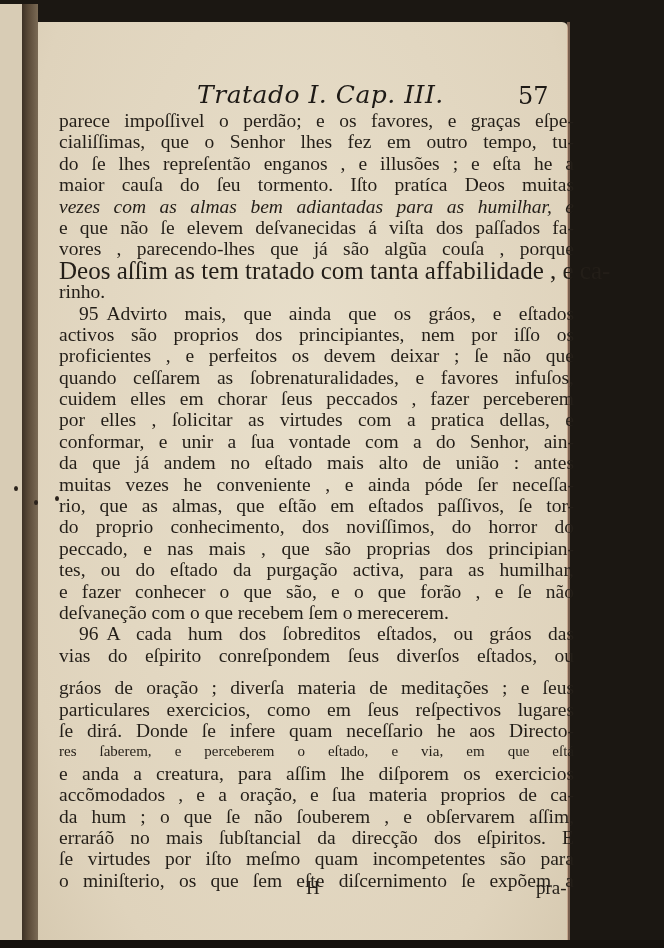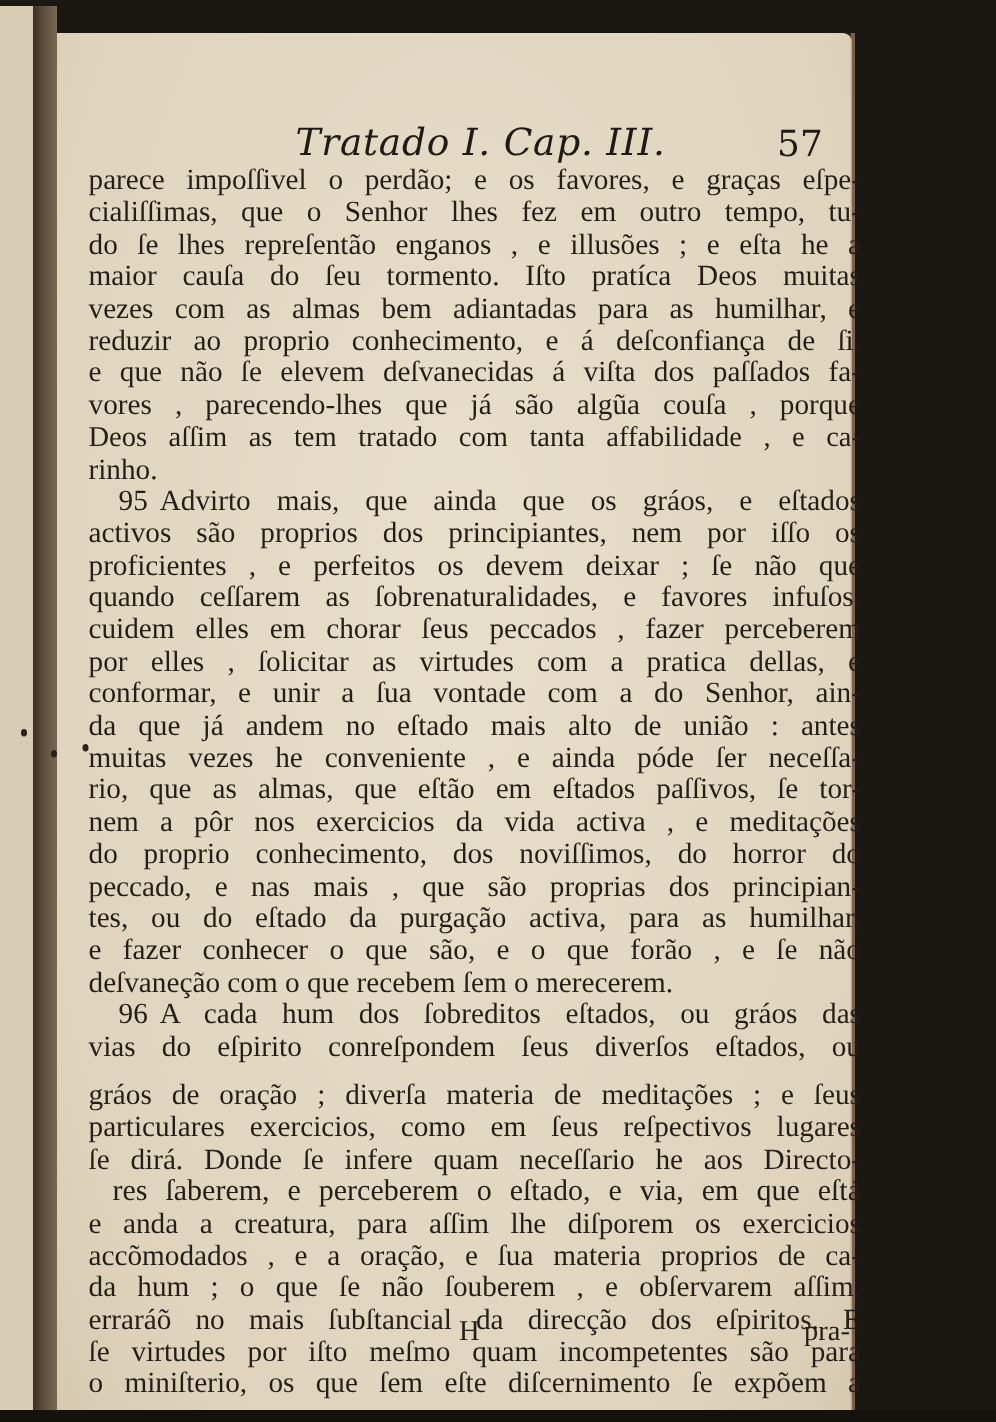--- a/index.html
+++ b/index.html
@@ -48,48 +48,46 @@
   </div>
 
   <div class="dot" style="left:-4px;top:478px;"></div>
   <div class="dot" style="left:17px;top:474px;"></div>
 
   <div class="body-text" id="body-text">
       <span class="line" style="font-size: 19.5px;"><span>parece impoſſivel o perdão; e os favores, e graças eſpe-</span></span>
       <span class="line" style="font-size: 19.5px;"><span>cialiſſimas, que o Senhor lhes fez em outro tempo, tu-</span></span>
       <span class="line" style="font-size: 19.5px;"><span>do ſe lhes repreſentão enganos , e illusões ; e eſta he a</span></span>
       <span class="line" style="font-size: 19.5px;"><span>maior cauſa do ſeu tormento. Iſto pratíca Deos muitas</span></span>
-      <span class="line" style="font-size: 19.5px;"><span>vezes com as almas bem adiantadas para as humilhar, e</span></span>
-      <span class="line" style="font-size: 19.5px;"><span>reduzir ao proprio conhecimento, e á deſconfiança de ſi,</span></span>
+      <span class="line" style="font-size: 19.5px; font-style: italic;"><span>vezes com as almas bem adiantadas para as humilhar, e</span></span>
       <span class="line" style="font-size: 19.5px;"><span>e que não ſe elevem deſvanecidas á viſta dos paſſados fa-</span></span>
       <span class="line" style="font-size: 19.5px;"><span>vores , parecendo-lhes que já são algũa couſa , porque</span></span>
-      <span class="line" style="font-size: 19px;"><span>Deos aſſim as tem tratado com tanta affabilidade , e ca-</span></span>
+      <span class="line" style="font-size: 25px;"><span>Deos aſſim as tem tratado com tanta affabilidade , e ca-</span></span>
       <span class="line last" style="font-size: 19.5px;"><span>rinho.</span></span>
       <span class="line indent" style="font-size: 19.5px;"><span class="para-num">95</span><span>Advirto mais, que ainda que os gráos, e eſtados</span></span>
       <span class="line" style="font-size: 19.5px;"><span>activos são proprios dos principiantes, nem por iſſo os</span></span>
       <span class="line" style="font-size: 19.5px;"><span>proficientes , e perfeitos os devem deixar ; ſe não que</span></span>
       <span class="line" style="font-size: 19.5px;"><span>quando ceſſarem as ſobrenaturalidades, e favores infuſos,</span></span>
       <span class="line" style="font-size: 19.5px;"><span>cuidem elles em chorar ſeus peccados , fazer perceberem</span></span>
       <span class="line" style="font-size: 19.5px;"><span>por elles , ſolicitar as virtudes com a pratica dellas, e</span></span>
       <span class="line" style="font-size: 19.5px;"><span>conformar, e unir a ſua vontade com a do Senhor, ain-</span></span>
       <span class="line" style="font-size: 19.5px;"><span>da que já andem no eſtado mais alto de união : antes</span></span>
       <span class="line" style="font-size: 19.5px;"><span>muitas vezes he conveniente , e ainda póde ſer neceſſa-</span></span>
       <span class="line" style="font-size: 19.5px;"><span>rio, que as almas, que eſtão em eſtados paſſivos, ſe tor-</span></span>
-      <span class="line" style="font-size: 19.5px;"><span>nem a pôr nos exercicios da vida activa , e meditações</span></span>
       <span class="line" style="font-size: 19.5px;"><span>do proprio conhecimento, dos noviſſimos, do horror do</span></span>
       <span class="line" style="font-size: 19.5px;"><span>peccado, e nas mais , que são proprias dos principian-</span></span>
       <span class="line" style="font-size: 19.5px;"><span>tes, ou do eſtado da purgação activa, para as humilhar,</span></span>
       <span class="line" style="font-size: 19.5px;"><span>e fazer conhecer o que são, e o que forão , e ſe não</span></span>
       <span class="line last" style="font-size: 19.5px;"><span>deſvaneção com o que recebem ſem o merecerem.</span></span>
       <span class="line indent" style="font-size: 19.5px;"><span class="para-num">96</span><span>A cada hum dos ſobreditos eſtados, ou gráos das</span></span>
       <span class="line" style="font-size: 19.5px;"><span>vias do eſpirito conreſpondem ſeus diverſos eſtados, ou</span></span>
       <span class="line" style="font-size: 19.5px; margin-top: 11px;"><span>gráos de oração ; diverſa materia de meditações ; e ſeus</span></span>
       <span class="line" style="font-size: 19.5px;"><span>particulares exercicios, como em ſeus reſpectivos lugares</span></span>
       <span class="line" style="font-size: 19.5px;"><span>ſe dirá. Donde ſe infere quam neceſſario he aos Directo-</span></span>
-      <span class="line" style="font-size: 20px; margin-left: 16px;"><span>res ſaberem, e perceberem o eſtado, e via, em que eſtá</span></span>
+      <span class="line" style="font-size: 15px;"><span>res ſaberem, e perceberem o eſtado, e via, em que eſtá</span></span>
       <span class="line" style="font-size: 19.5px;"><span>e anda a creatura, para aſſim lhe diſporem os exercicios</span></span>
       <span class="line" style="font-size: 19.5px;"><span>accõmodados , e a oração, e ſua materia proprios de ca-</span></span>
       <span class="line" style="font-size: 19.5px;"><span>da hum ; o que ſe não ſouberem , e obſervarem aſſim,</span></span>
       <span class="line" style="font-size: 19.5px;"><span>erraráõ no mais ſubſtancial da direcção dos eſpiritos. E</span></span>
       <span class="line" style="font-size: 19.5px;"><span>ſe virtudes por iſto meſmo quam incompetentes são para</span></span>
       <span class="line" style="font-size: 19.5px;"><span>o miniſterio, os que ſem eſte diſcernimento ſe expõem a</span></span>
     </div>
 
   <div class="footer">
     <span class="signature">H</span>

